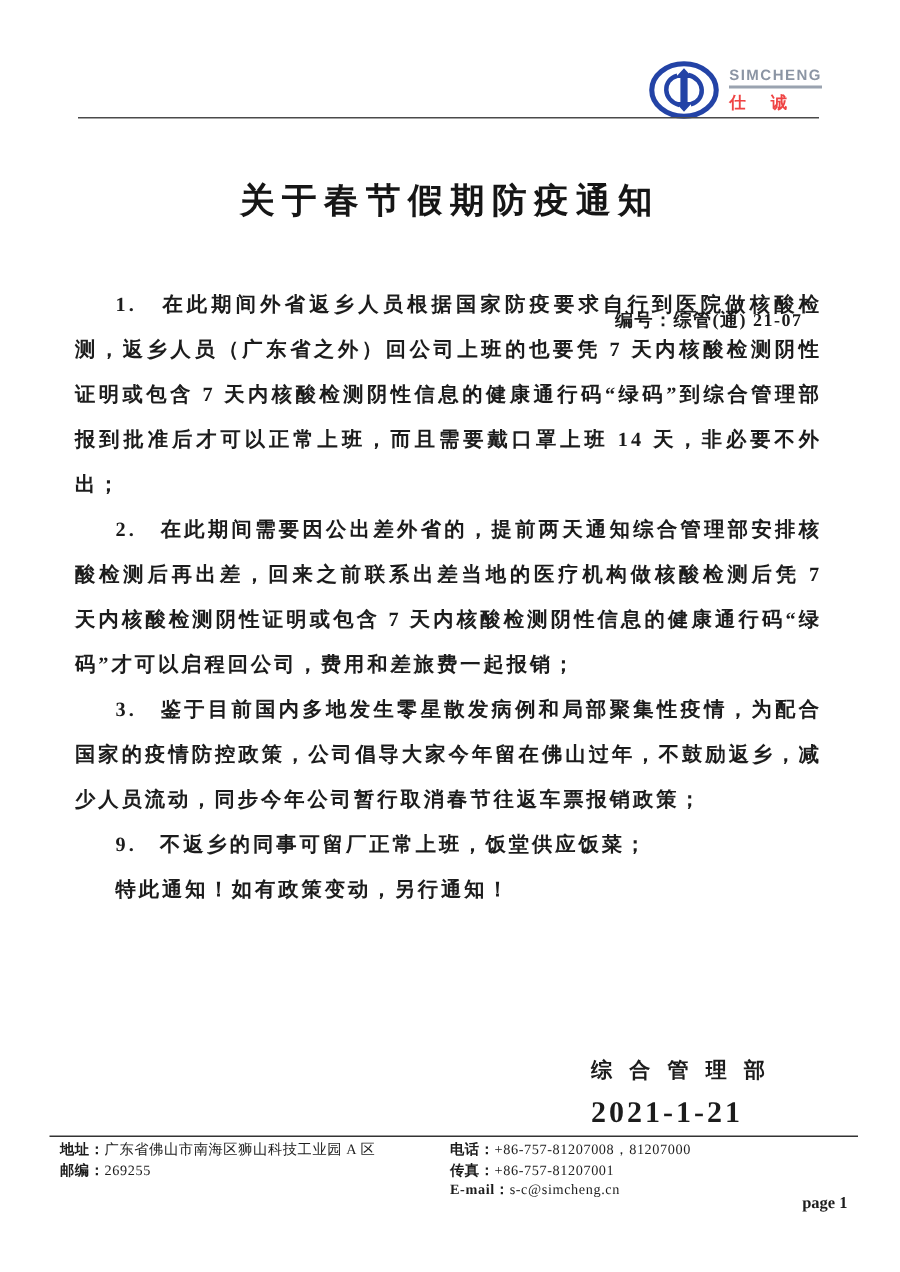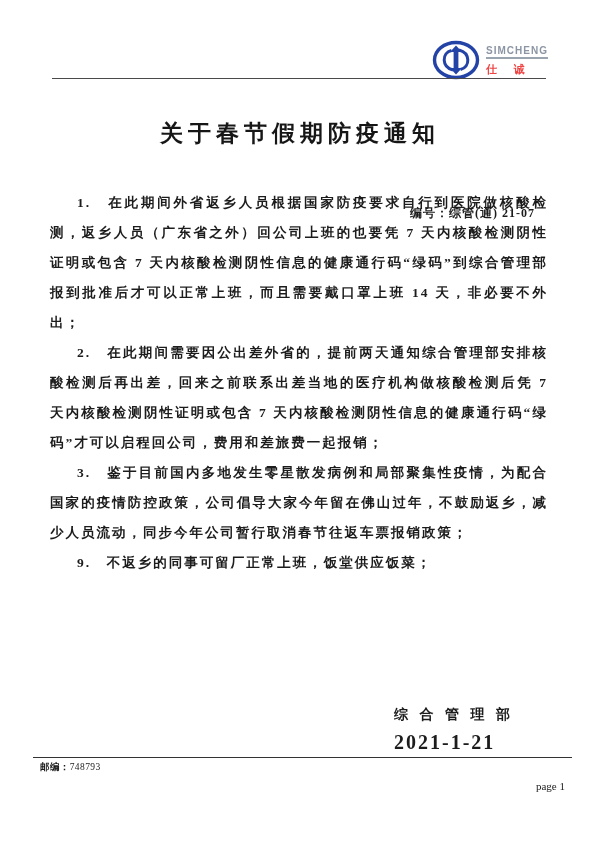--- a/index.html
+++ b/index.html
@@ -73,22 +73,22 @@
   .footer{
     position:absolute;top:761px;left:40px;right:28px;
     font-size:9.5px;line-height:13.5px;letter-spacing:0.4px;
     display:flex;
   }
   .footer-col-left{width:260px;}
   .footer-col-mid{flex:1;}
   .footer .lbl{font-weight:bold;}
   .footer-row{white-space:nowrap;}
   .page-num{
-    position:absolute;top:780px;right:35px;
-    font-size:11px;font-weight:normal;
+    position:absolute;top:796px;right:35px;
+    font-size:11px;font-weight:bold;
   }
 </style>
 </head>
 <body>
 
 <div class="page">
 
   <div class="logo-block">
     <svg class="logo-mark" viewBox="0 0 48 40" xmlns="http://www.w3.org/2000/svg">
       <ellipse cx="24" cy="20" rx="21.5" ry="17.5" fill="none" stroke="#2343a6" stroke-width="3.4"></ellipse>
@@ -106,31 +106,46 @@
 
   <h1 class="doc-title">关于春节假期防疫通知</h1>
   <div class="doc-number">编号：综管(通) 21-07</div>
 
   <div class="body-text">
     <div>
         <p class="para">1.　在此期间外省返乡人员根据国家防疫要求自行到医院做核酸检测，返乡人员（广东省之外）回公司上班的也要凭 7 天内核酸检测阴性证明或包含 7 天内核酸检测阴性信息的健康通行码“绿码”到综合管理部报到批准后才可以正常上班，而且需要戴口罩上班 14 天，非必要不外出；</p>
         <p class="para">2.　在此期间需要因公出差外省的，提前两天通知综合管理部安排核酸检测后再出差，回来之前联系出差当地的医疗机构做核酸检测后凭 7 天内核酸检测阴性证明或包含 7 天内核酸检测阴性信息的健康通行码“绿码”才可以启程回公司，费用和差旅费一起报销；</p>
         <p class="para">3.　鉴于目前国内多地发生零星散发病例和局部聚集性疫情，为配合国家的疫情防控政策，公司倡导大家今年留在佛山过年，不鼓励返乡，减少人员流动，同步今年公司暂行取消春节往返车票报销政策；</p>
         <p class="para">9.　不返乡的同事可留厂正常上班，饭堂供应饭菜；</p>
+        <p class="para">特此通知！如有政策变动，另行通知！</p>
       </div>
   </div>
 
   <div class="signature">
     <div class="sig-dept">综 合 管 理 部</div>
     <div class="sig-date">2021-1-21</div>
   </div>
 
   <div class="footer-rule"></div>
   <div class="footer">
     <div class="footer-col-left">
       <div class="footer-row">
-        <span class="lbl">邮编：</span><span>748793</span>
+        <span class="lbl">地址：</span><span>广东省佛山市南海区狮山科技工业园 A 区</span>
+      </div>
+      <div class="footer-row">
+        <span class="lbl">邮编：</span><span>269255</span>
+      </div>
+    </div>
+    <div class="footer-col-mid">
+      <div class="footer-row">
+        <span class="lbl">电话：</span><span>+86-757-81207008，81207000</span>
+      </div>
+      <div class="footer-row">
+        <span class="lbl">传真：</span><span>+86-757-81207001</span>
+      </div>
+      <div class="footer-row">
+        <span class="lbl">E-mail：</span><span>s-c@simcheng.cn</span>
       </div>
     </div>
   </div>
   <div class="page-num">page 1</div>
 
 </div>
 
 </body></html>

